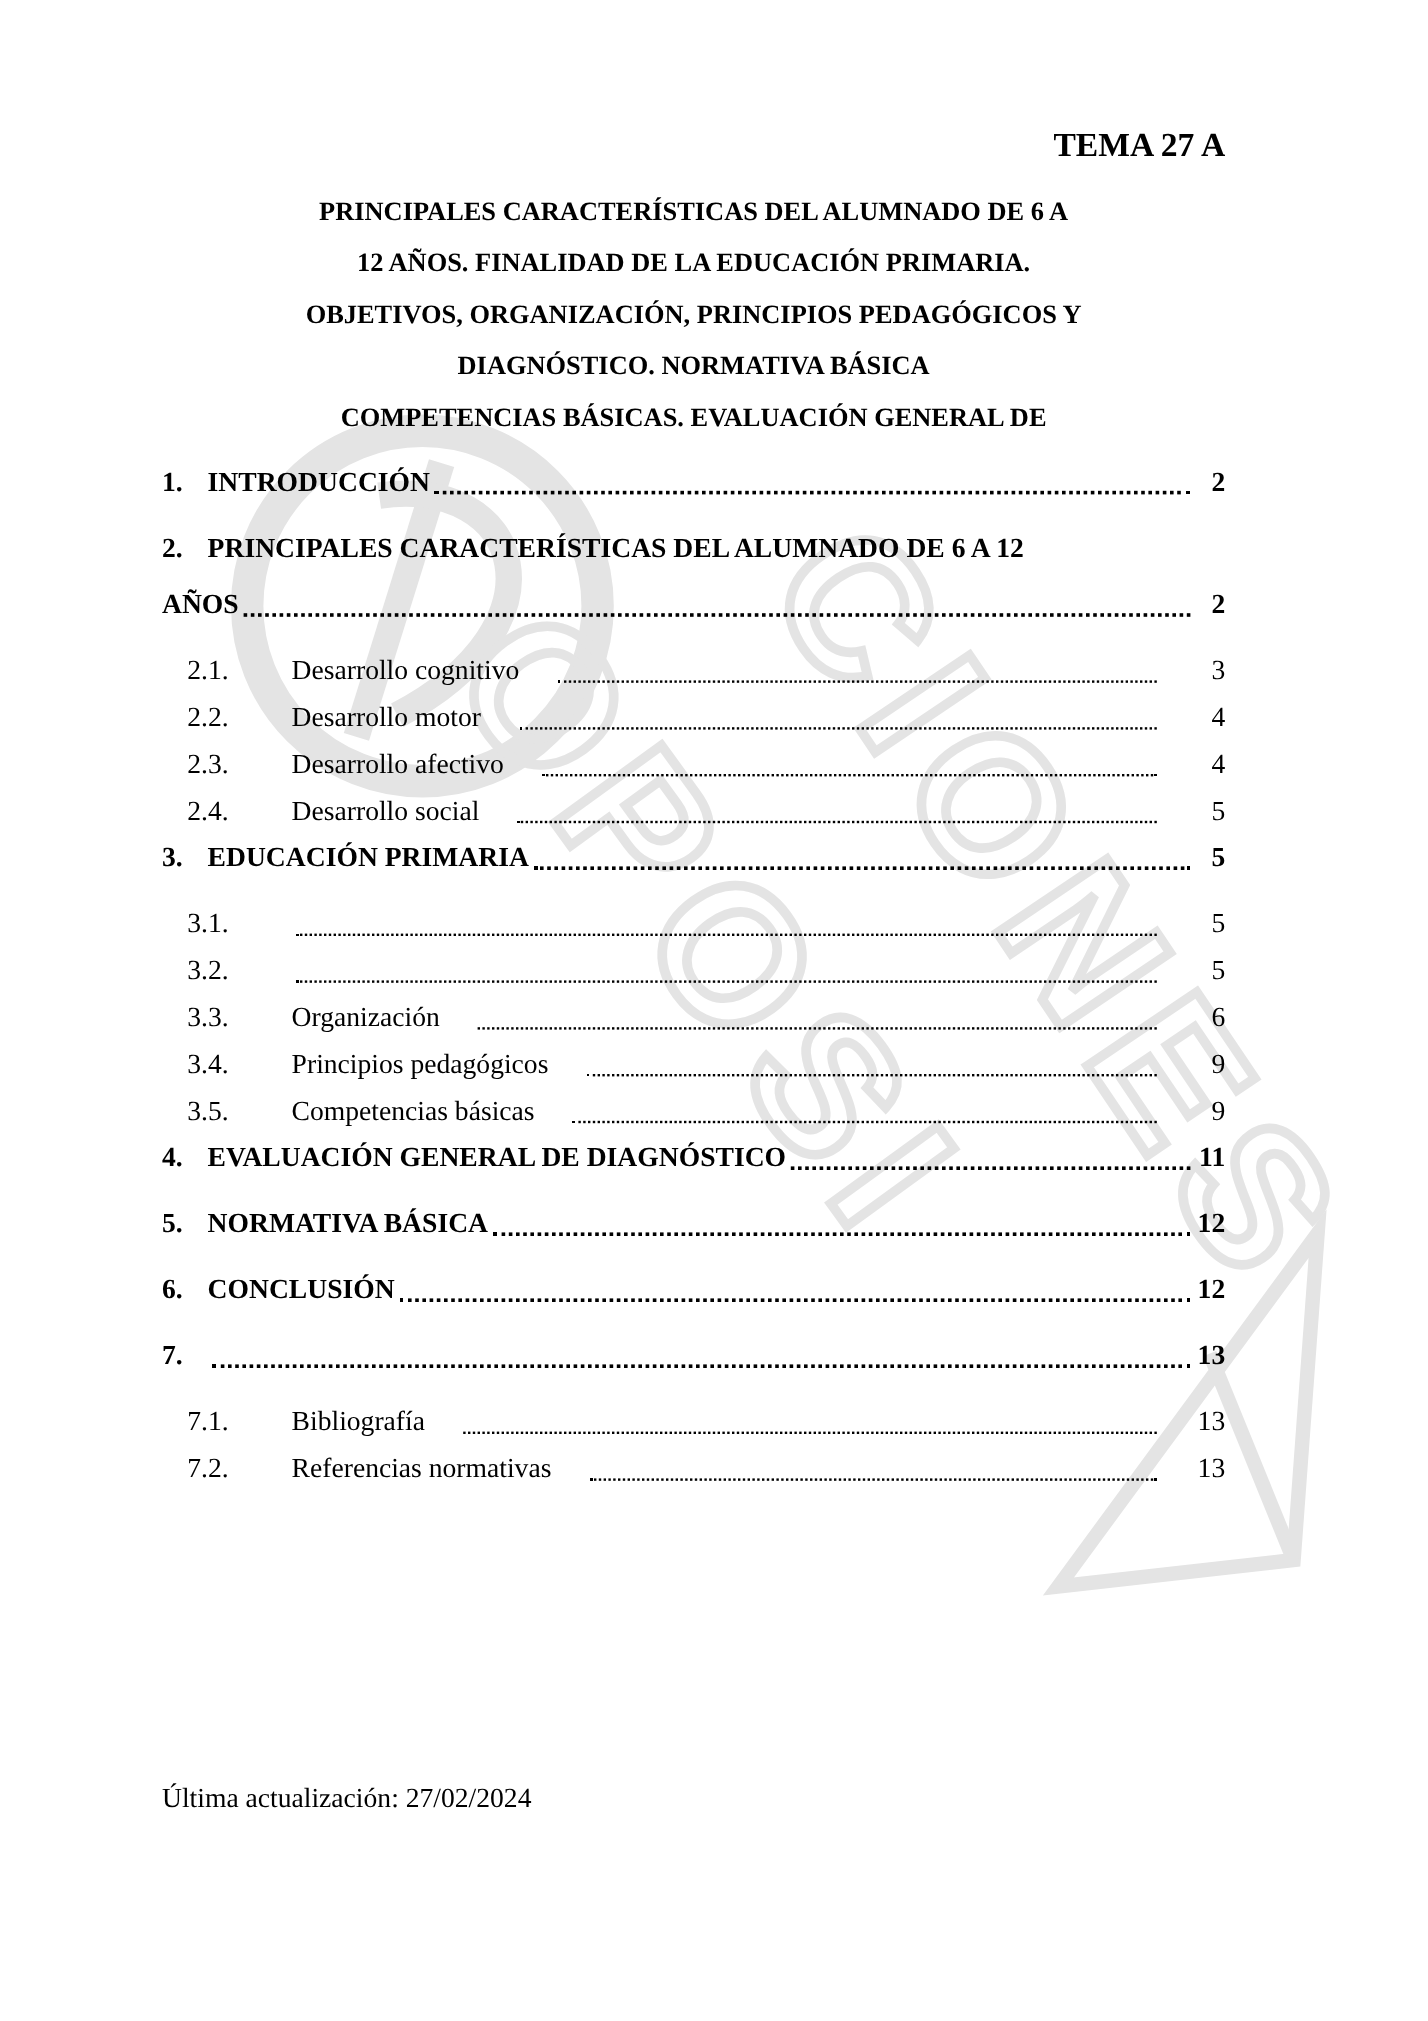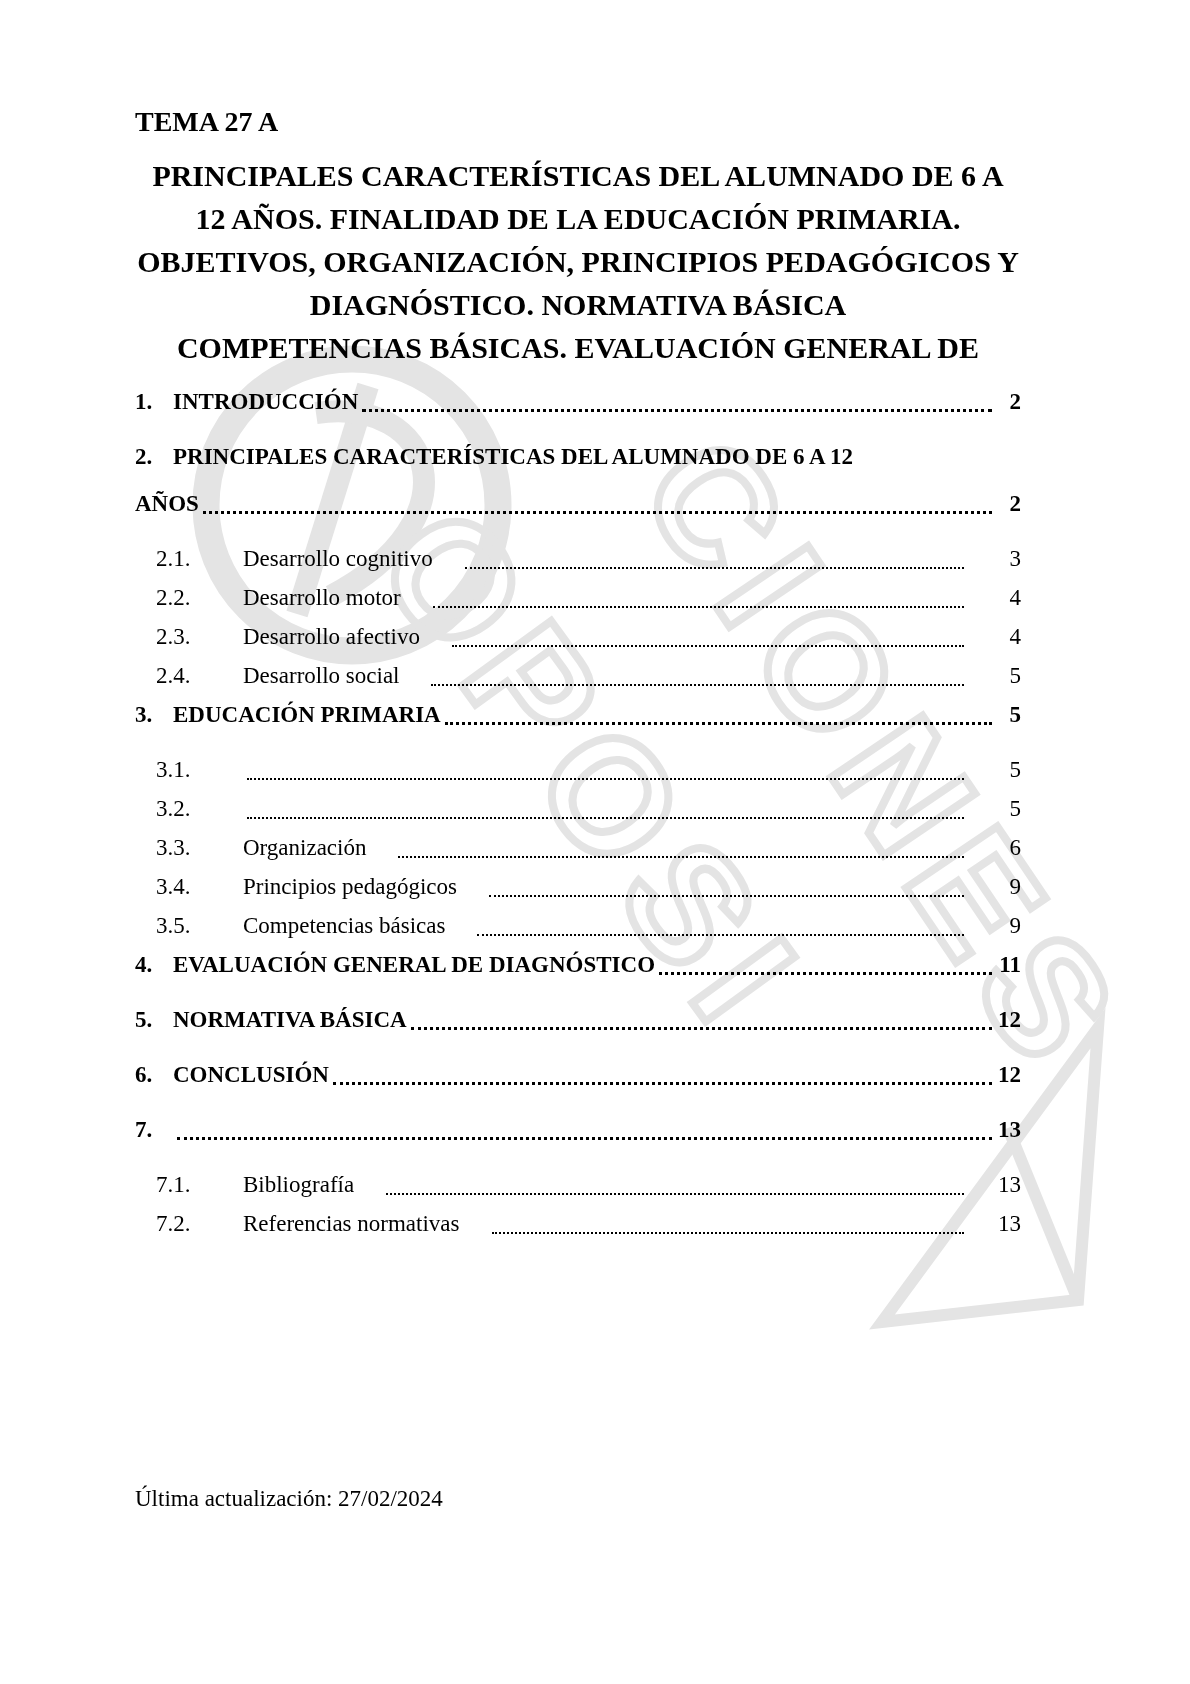--- a/index.html
+++ b/index.html
@@ -13,31 +13,31 @@
   }
   .watermark {
     position:absolute; left:0; top:0; width:1190px; height:1684px;
     z-index:0;
   }
   .content {
     position:absolute; left:135px; top:0; width:886px; z-index:1;
   }
   .doc-title {
     margin-top:104px;
-    text-align:left;
+    text-align:right;
     font-weight:bold;
     font-size:28px;
     line-height:36px;
     white-space:nowrap;
   }
   .doc-heading {
     margin-top:14px;
     text-align:center;
     font-weight:bold;
-    font-size:30px;
+    font-size:22px;
     line-height:43px;
   }
   .doc-heading div { white-space:nowrap; }
   .toc { margin-top:13px; }
   .row {
     display:flex;
     align-items:baseline;
     font-size:23px;
     line-height:39px;
   }

